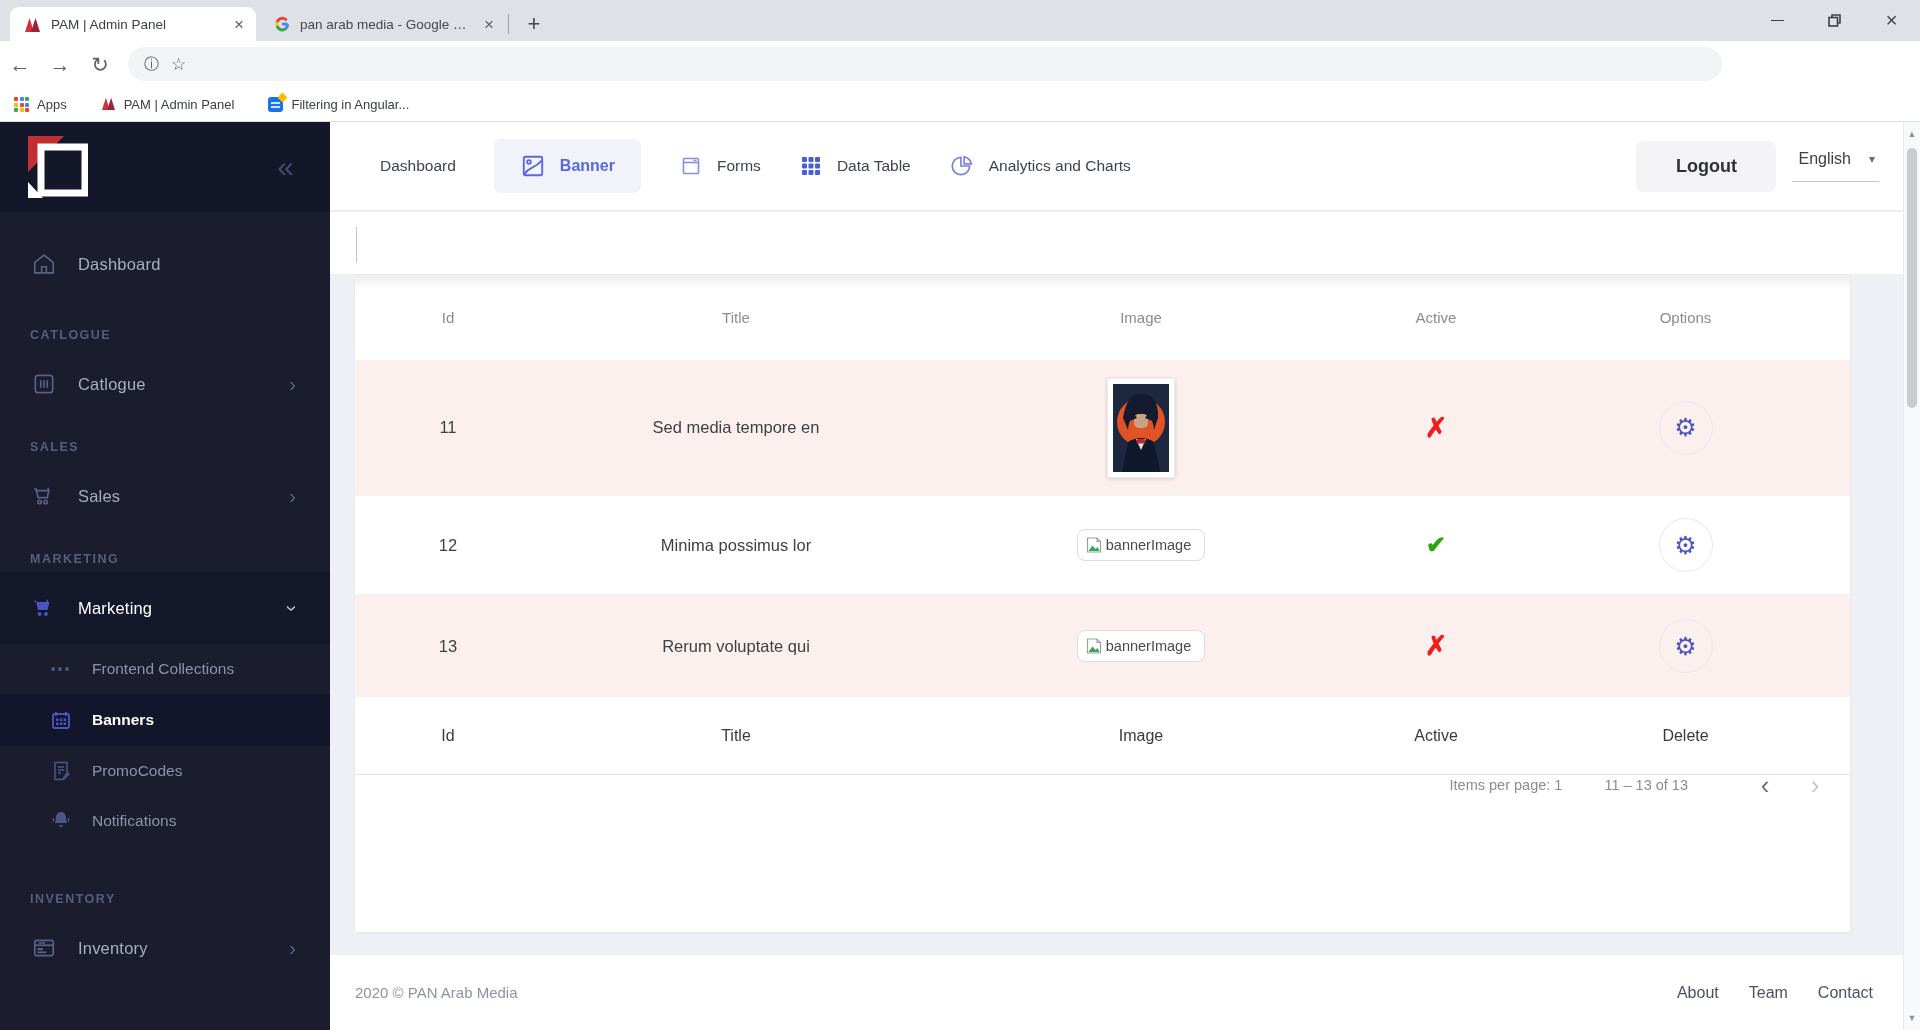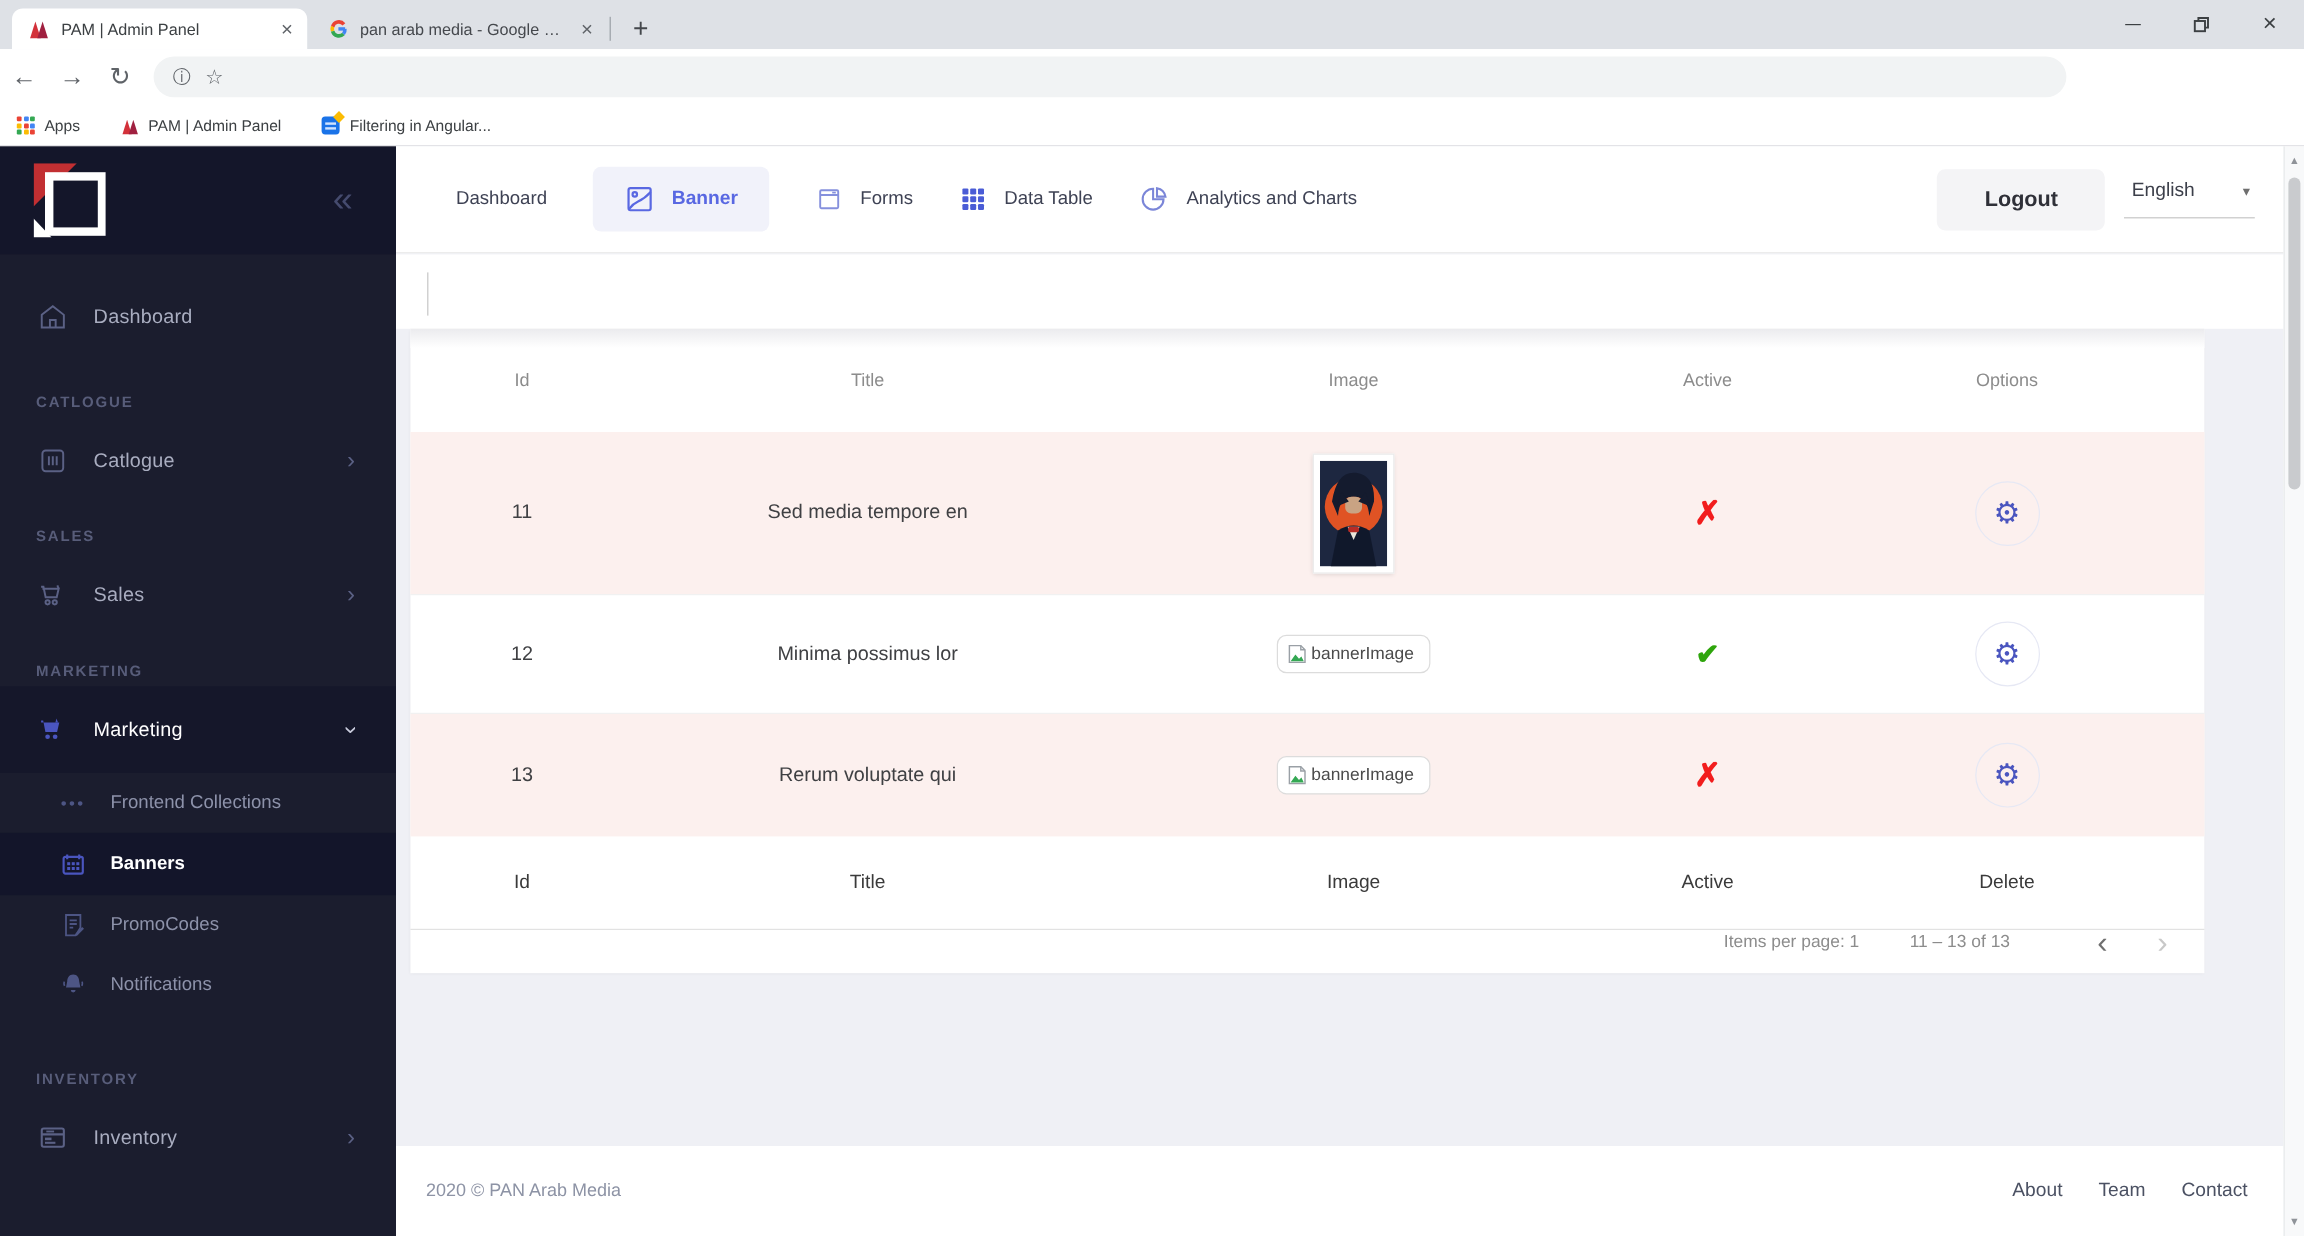--- a/index.html
+++ b/index.html
@@ -31,21 +31,21 @@
   .extarea { position:absolute; right:12px; top:41px; height:47px; display:flex; align-items:center; gap:14px; }
   .ext-flame svg, .ext-fi { display:block; }
   .ext-fi { width:22px; height:22px; background:#42a5f5; border-radius:4px; color:#fff; font-size:12px; font-weight:bold; display:flex; align-items:center; justify-content:center; }
   .extdivider { width:1px; height:22px; background:#dadce0; }
   .avatar { width:26px; height:26px; border-radius:50%; background:#6f7479; position:relative; overflow:hidden; }
   .avatar::before { content:""; position:absolute; left:8px; top:5px; width:10px; height:10px; border-radius:50%; background:#f1f3f4; }
   .avatar::after { content:""; position:absolute; left:3px; top:16px; width:20px; height:12px; border-radius:50%; background:#f1f3f4; }
   .chromemenu { font-size:17px; color:#5f6368; padding:0 4px; }
 
   .bookmarks { position:absolute; left:0; top:88px; width:1920px; height:34px; background:#fff; border-bottom:1px solid #dcdde1; display:flex; align-items:center; gap:34px; padding-left:14px; }
-  .bm { display:flex; align-items:flex-end; gap:8px; font-size:13px; color:#3c4043; }
+  .bm { display:flex; align-items:flex-start; gap:8px; font-size:13px; color:#3c4043; }
   .appsgrid { display:grid; grid-template-columns:repeat(3,4px); grid-gap:1.5px; }
   .appsgrid i { width:4px; height:4px; border-radius:1px; }
   .bm-filter-icon { position:relative; width:15px; height:15px; background:#1a73e8; border-radius:3px; }
   .bm-filter-icon::before { content:""; position:absolute; left:3px; top:5px; width:9px; height:2px; background:#cfe3ff; box-shadow:0 4px 0 #cfe3ff; }
   .bm-filter-icon::after { content:""; position:absolute; right:-3px; top:-3px; width:7px; height:7px; background:#fbbc04; transform:rotate(45deg); }
 
   
   .sidebar { position:absolute; left:0; top:122px; width:330px; height:908px; background:#1b1d2e; color:#9ba0b6; overflow:hidden; }
   .side-header { height:90px; background:#14162a; display:flex; align-items:center; padding:0 36px 0 28px; }
   .collapse { margin-left:auto; font-size:30px; color:#454b6e; line-height:1; }
@@ -63,28 +63,28 @@
   .subitem.active { background:#13152a; color:#fff; font-weight:bold; }
   .subitem.active .sicon { color:#4a55bf; }
   .logo { position:relative; width:60px; height:62px; }
 
   
   .main { position:absolute; left:330px; top:122px; width:1573px; height:908px; background:#eff0f5; }
   .appnav { position:absolute; left:0; top:0; width:1573px; height:89px; background:#fff; border-bottom:1px solid #ececec; display:flex; align-items:center; padding:0 24px 0 50px; }
   .navitem { display:flex; align-items:center; gap:14px; font-size:15.5px; font-weight:500; color:#3e4254; margin-right:38px; }
   .navitem.pill { background:#f1f2fa; border-radius:7px; height:54px; padding:0 26px; color:#5968e2; font-weight:600; font-size:16px; }
   .logout { margin-left:auto; width:140px; height:51px; background:#f4f4f6; border:none; border-radius:7px; font-family:inherit; font-size:18px; font-weight:bold; color:#2f3038; }
-  .langsel { margin-left:16px; display:flex; align-items:center; gap:40px; border-bottom:1px solid #c6c6c6; padding:0 4px 13px 6px; }
+  .langsel { margin-left:16px; display:flex; align-items:center; gap:18px; border-bottom:1px solid #c6c6c6; padding:0 4px 13px 6px; }
   .langsel .lang { font-size:16px; color:#3c3f4a; }
   .langsel .caret { font-size:12px; color:#6f6f6f; }
 
   .strip { position:absolute; left:0; top:90px; width:1573px; height:62px; background:#fff; }
   .strip .cursorline { position:absolute; left:26px; top:15px; width:1px; height:36px; background:#c6c6c6; }
 
-  .card { position:absolute; left:12px; top:152px; width:1495px; height:537px; background:#fff; box-shadow:0 1px 3px rgba(0,0,0,.06); }
+  .card { position:absolute; left:25px; top:152px; width:1495px; height:658px; background:#fff; box-shadow:0 1px 3px rgba(0,0,0,.06); }
   .card::before { content:""; position:absolute; left:0; top:0; width:100%; height:16px; background:linear-gradient(#ebebee,#ffffff); }
   .trow { display:grid; grid-template-columns:186px 390px 420px 170px 329px; align-items:center; }
   .trow > div { display:flex; justify-content:center; align-items:center; text-align:center; }
   .thead { height:86px; font-size:15px; color:#8c8c8c; position:relative; }
   .rowdata { font-size:16.5px; color:#3f4043; }
   .row-pink { background:#fcf0ee; }
   .row-0 { height:135px; } .row-1 { height:100px; border-top:1px solid #f1f1f1; border-bottom:1px solid #f1f1f1;} .row-2 { height:102px; }
   .tfoot { height:78px; font-size:16px; color:#3a3a3a; border-bottom:1px solid #e2e2e2; }
   .thumbframe { background:#fff; padding:5px; border:1px solid #ececec; box-shadow:0 1px 4px rgba(0,0,0,.15); line-height:0; }
   .brokenimg { display:inline-flex; align-items:center; gap:3px; background:#fff; border:1px solid #dcdcdc; border-radius:8px; padding:6px 13px 6px 7px; font-size:14.5px; color:#4a4a4a; }

